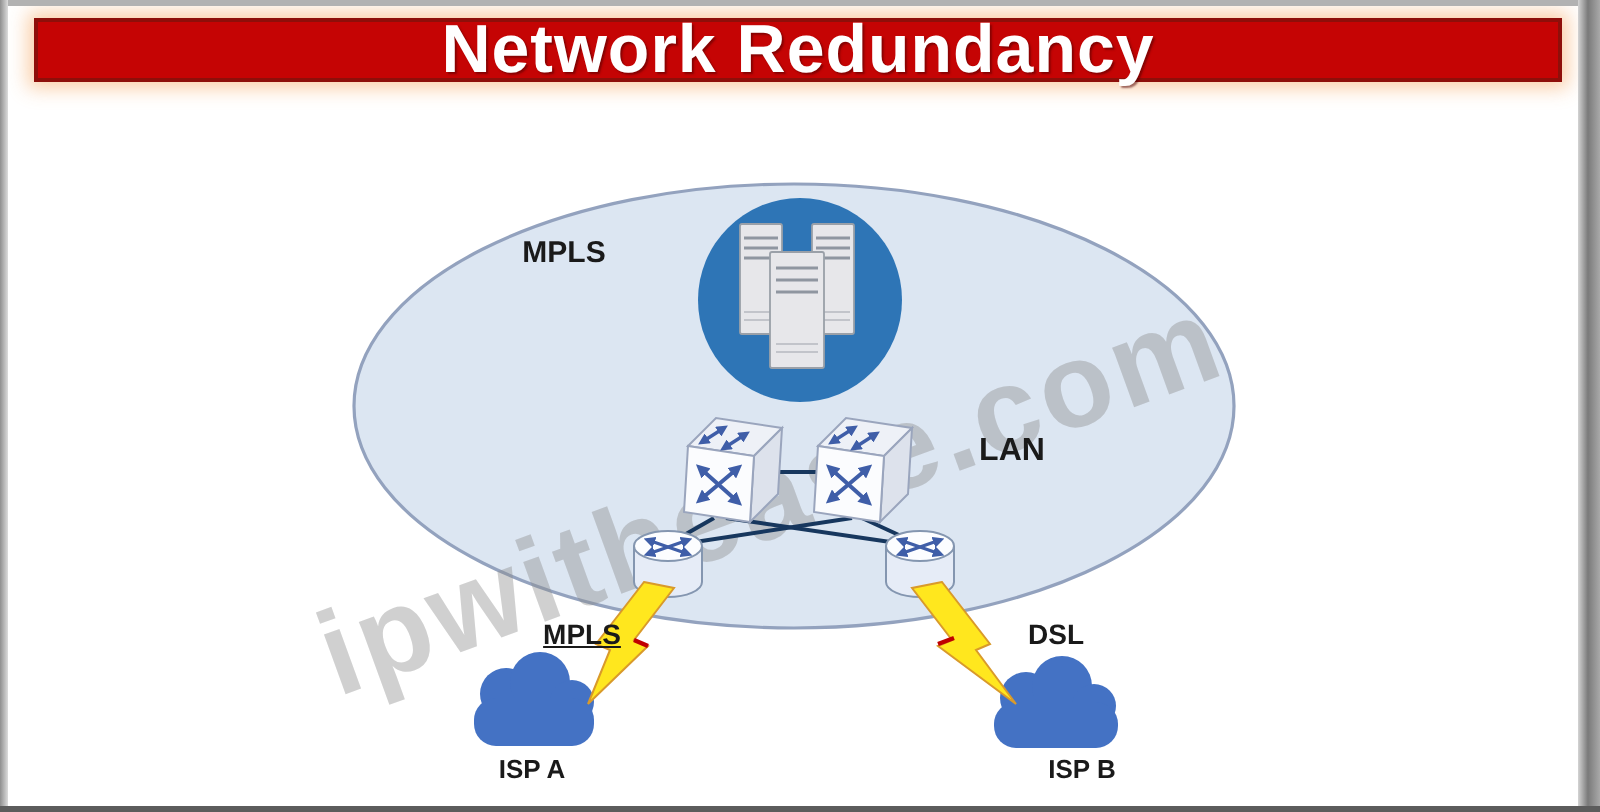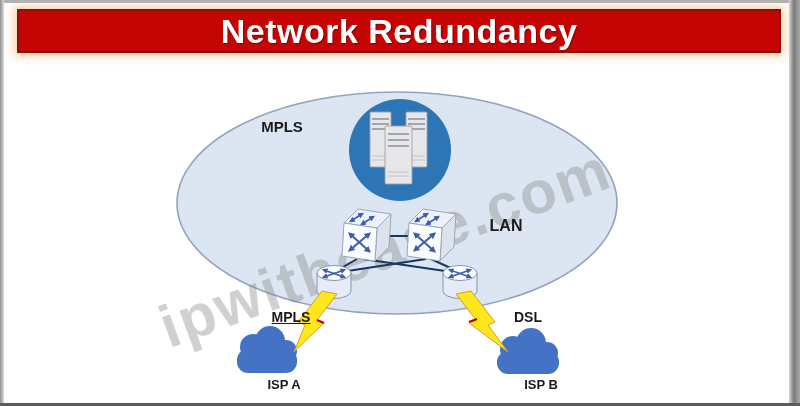--- a/index.html
+++ b/index.html
@@ -8,21 +8,21 @@
     overflow:hidden;font-family:"Liberation Sans", sans-serif;
   }
   
   .frame-top{position:absolute;top:0;left:0;width:100%;height:3px;background:#b2b2b2;z-index:20;}
   .frame-left{position:absolute;top:0;left:0;width:4px;height:100%;background:linear-gradient(90deg,#8f8f8f,#dcdcdc);z-index:20;}
   .frame-right{position:absolute;top:0;right:0;width:11px;height:100%;background:linear-gradient(90deg,#d4d4d4,#7a7a7a 45%,#a9a9a9);z-index:20;}
   .frame-bottom{position:absolute;bottom:0;left:0;width:100%;height:3px;background:#5c5c5c;z-index:20;}
 
   
   .banner{
-    position:absolute;left:17px;top:9px;width:764px;height:44px;
+    position:absolute;left:17px;top:9px;width:764px;height:32px;
     background:var(--banner-red,#C50404);
     border:2px solid var(--banner-border,#8E0F0A);
     box-sizing:border-box;
     box-shadow:0 0 9px 3px rgba(243,146,60,0.45);
     display:flex;align-items:center;justify-content:center;
     z-index:10;
   }
   .banner-title{
     color:#ffffff;font-size:34px;font-weight:700;letter-spacing:0.5px;
     text-shadow:1px 1px 1px rgba(80,0,0,0.55);white-space:nowrap;
@@ -176,15 +176,15 @@
     <g>
       <polygon class="bolt" points="471,291 456,294 476,320 469,323 508,352 488,325 495,322"></polygon>
       <line class="bolt-notch" x1="469" y1="322" x2="477" y2="319"></line>
     </g>
   </svg>
 
   <div class="lbl lbl-core" style="left:282px;top:118px;">MPLS</div>
   <div class="lbl lbl-lan" style="left:506px;top:217px;">LAN</div>
   <div class="lbl lbl-linktype" style="left:291px;top:309px;text-decoration:underline;">MPLS</div>
   <div class="lbl lbl-linktype" style="left:528px;top:309px;">DSL</div>
-  <div class="lbl lbl-isp" style="left:266px;top:377px;margin-left:18px;">ISP A</div>
+  <div class="lbl lbl-isp" style="left:266px;top:377px;">ISP A</div>
   <div class="lbl lbl-isp" style="left:541px;top:377px;">ISP B</div>
 </div>
 
 </body></html>

